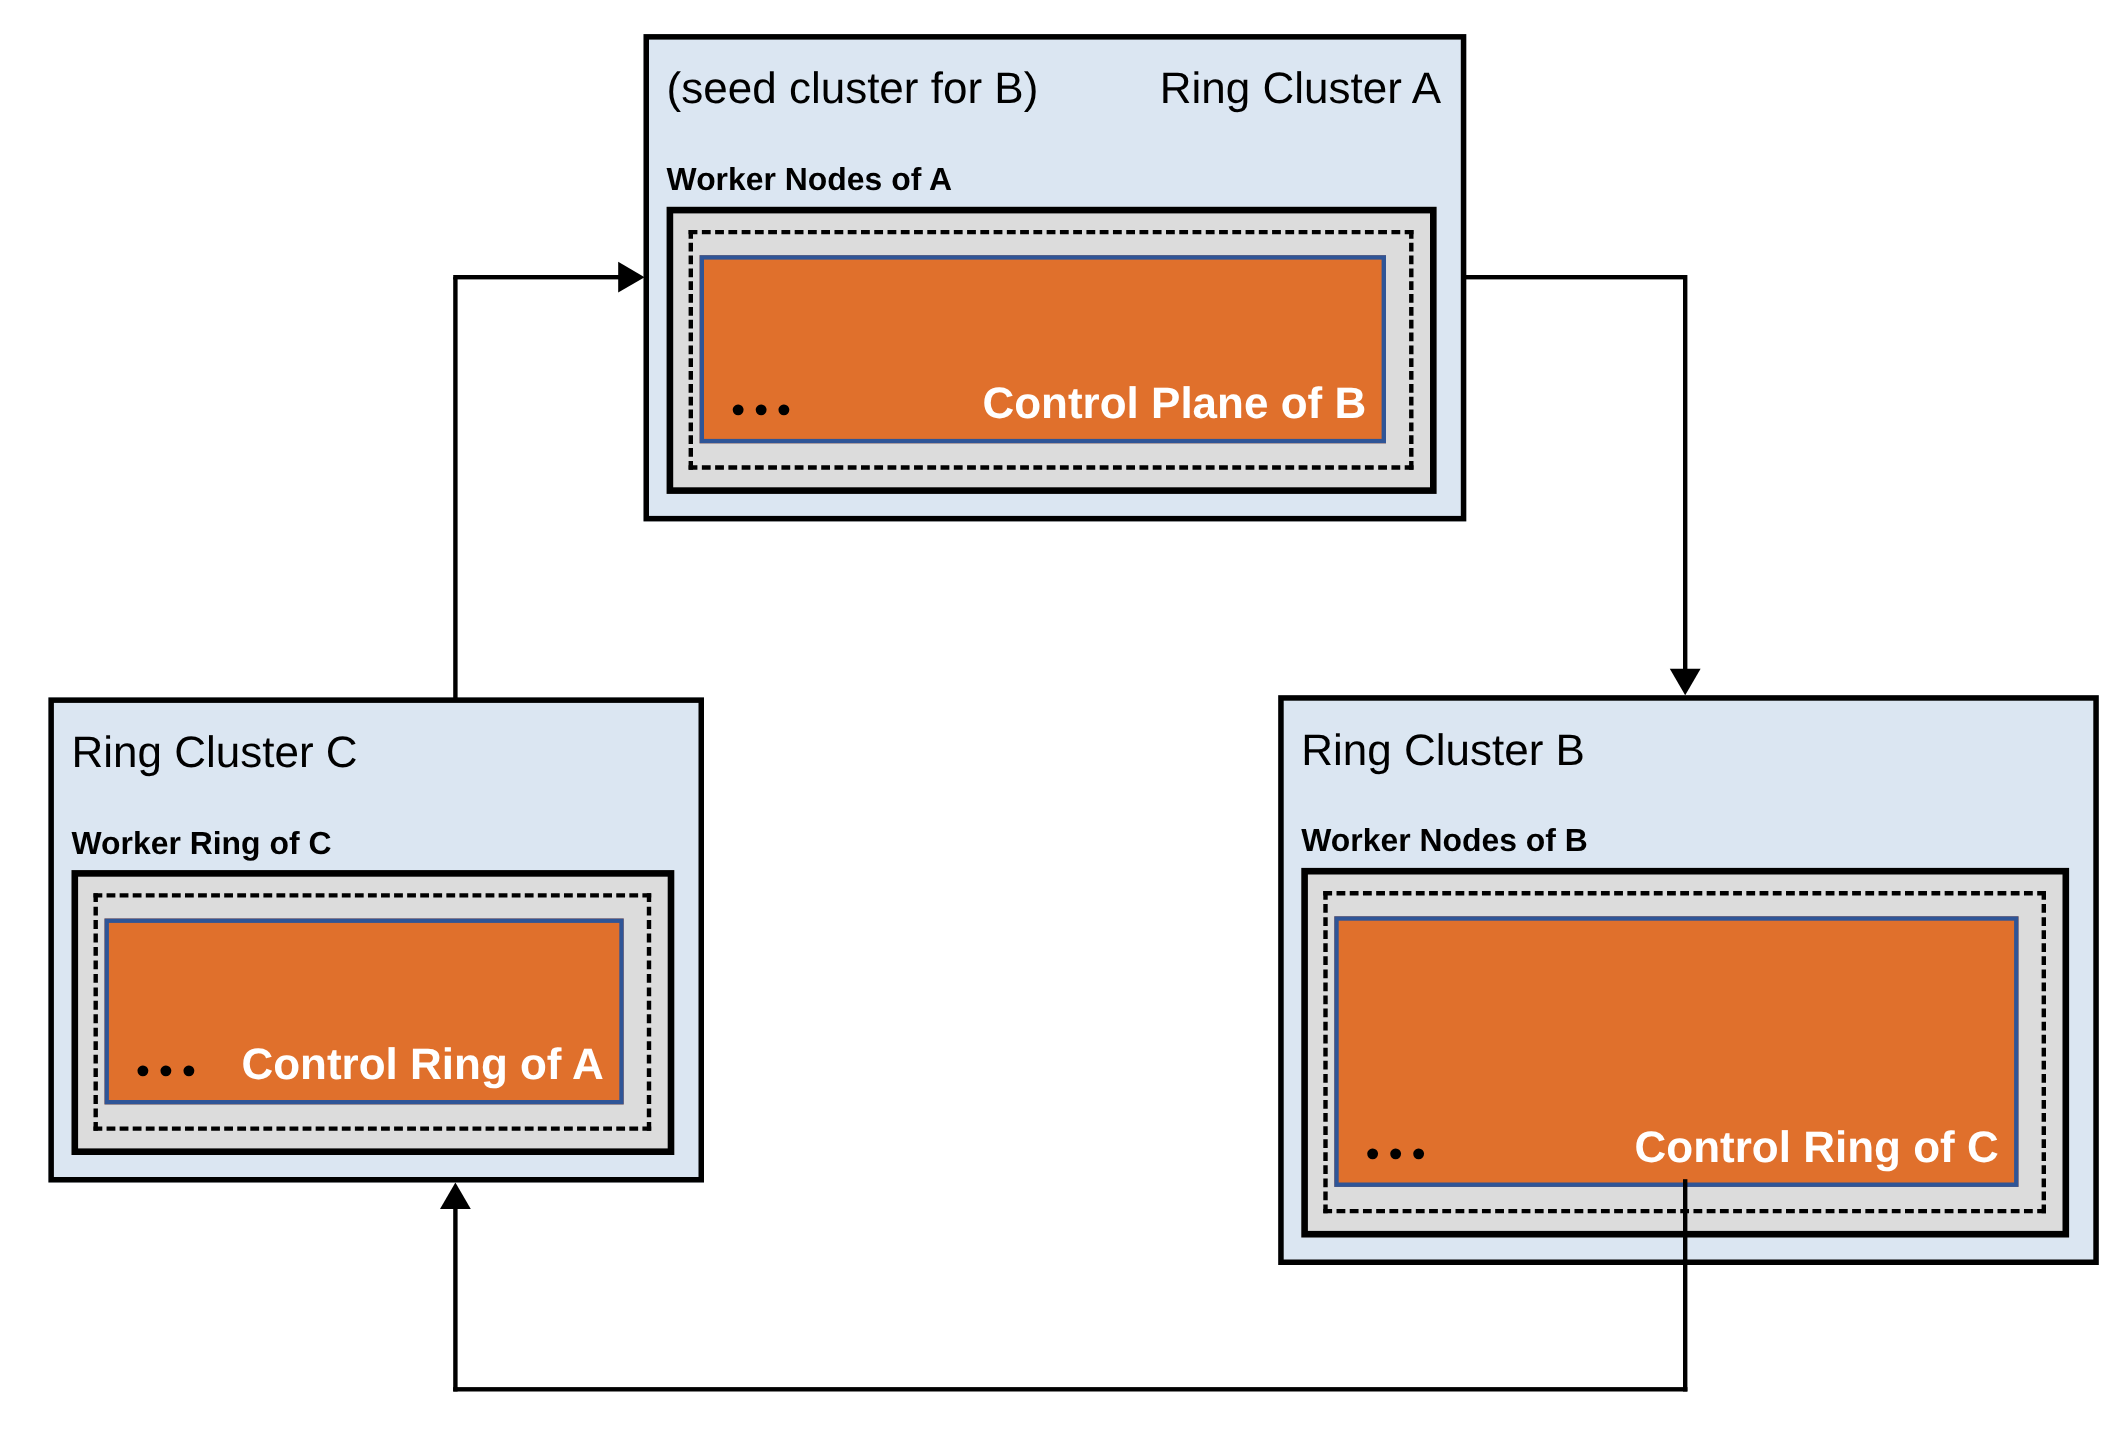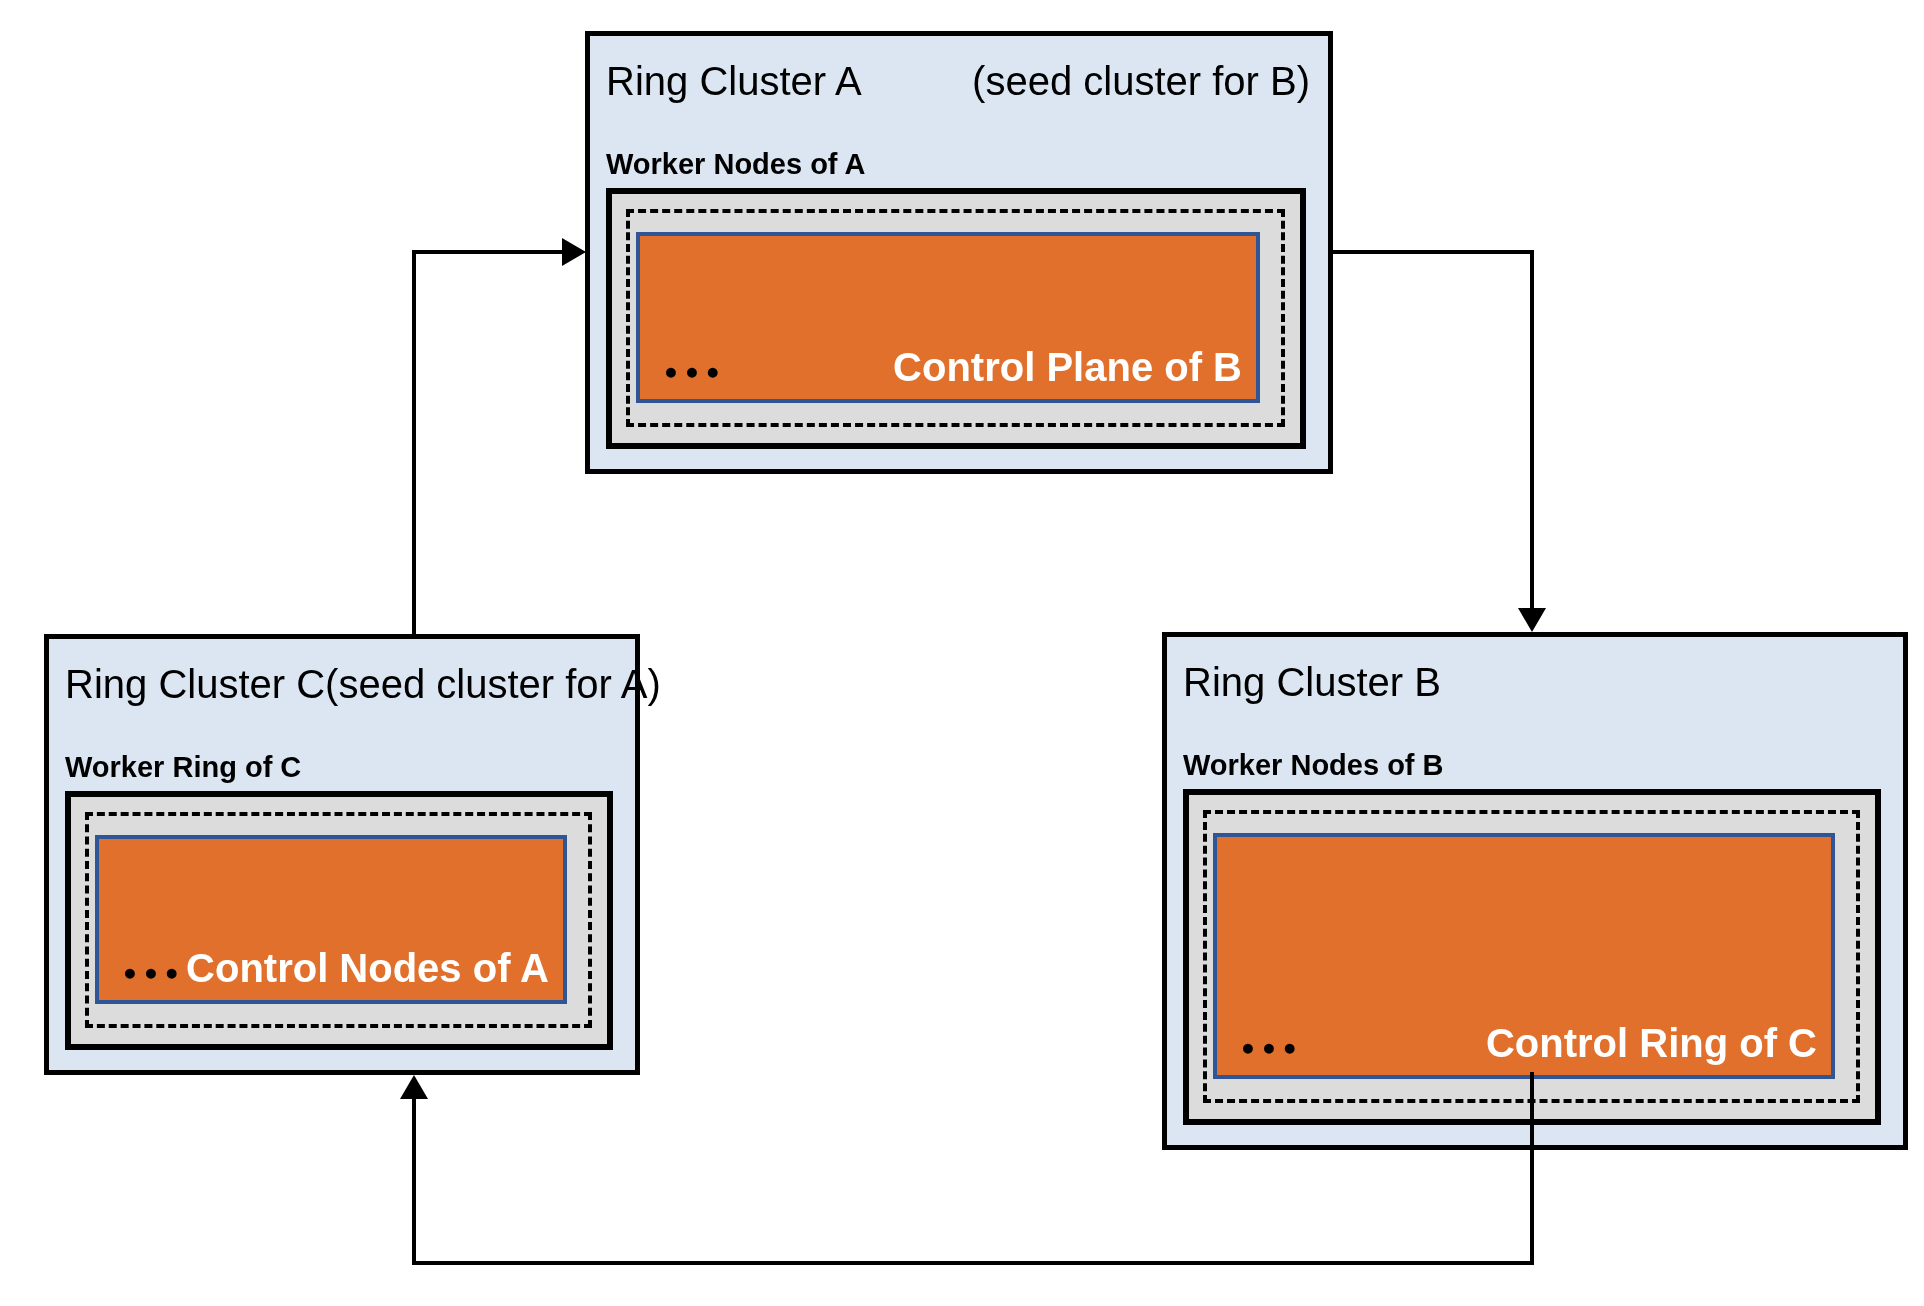--- a/index.html
+++ b/index.html
@@ -112,22 +112,22 @@
   #edge-b-c-v2 { left: 412px; top: 1099px; width: 4px; height: 166px; }
   #edge-b-c-arrow { left: 400px; top: 1075px; }
 </style>
 </head>
 <body>
 
 <div id="canvas">
 
   <div id="cluster-a" class="cluster">
     <div class="title-row">
+      <span>(seed cluster for B)</span>
       <span>Ring Cluster A</span>
-      <span>(seed cluster for B)</span>
     </div>
     <div class="worker-label">Worker Nodes of A</div>
     <div class="worker-box">
       <div class="dashed-box">
         <div class="control-box">
           <span class="dots">●●●</span>
           <span class="control-label">Control Plane of B</span>
         </div>
       </div>
     </div>
@@ -144,28 +144,27 @@
           <span class="dots">●●●</span>
           <span class="control-label">Control Ring of C</span>
         </div>
       </div>
     </div>
   </div>
 
   <div id="cluster-c" class="cluster">
     <div class="title-row">
       <span>Ring Cluster C</span>
-      <span>(seed cluster for A)</span>
     </div>
     <div class="worker-label">Worker Ring of C</div>
     <div class="worker-box">
       <div class="dashed-box">
         <div class="control-box">
           <span class="dots">●●●</span>
-          <span class="control-label">Control Nodes of A</span>
+          <span class="control-label">Control Ring of A</span>
         </div>
       </div>
     </div>
   </div>
 
   <div>
     <div id="edge-c-a-v" class="line"></div>
     <div id="edge-c-a-h" class="line"></div>
     <div id="edge-c-a-arrow" class="arrow arrow-right"></div>
   </div>

